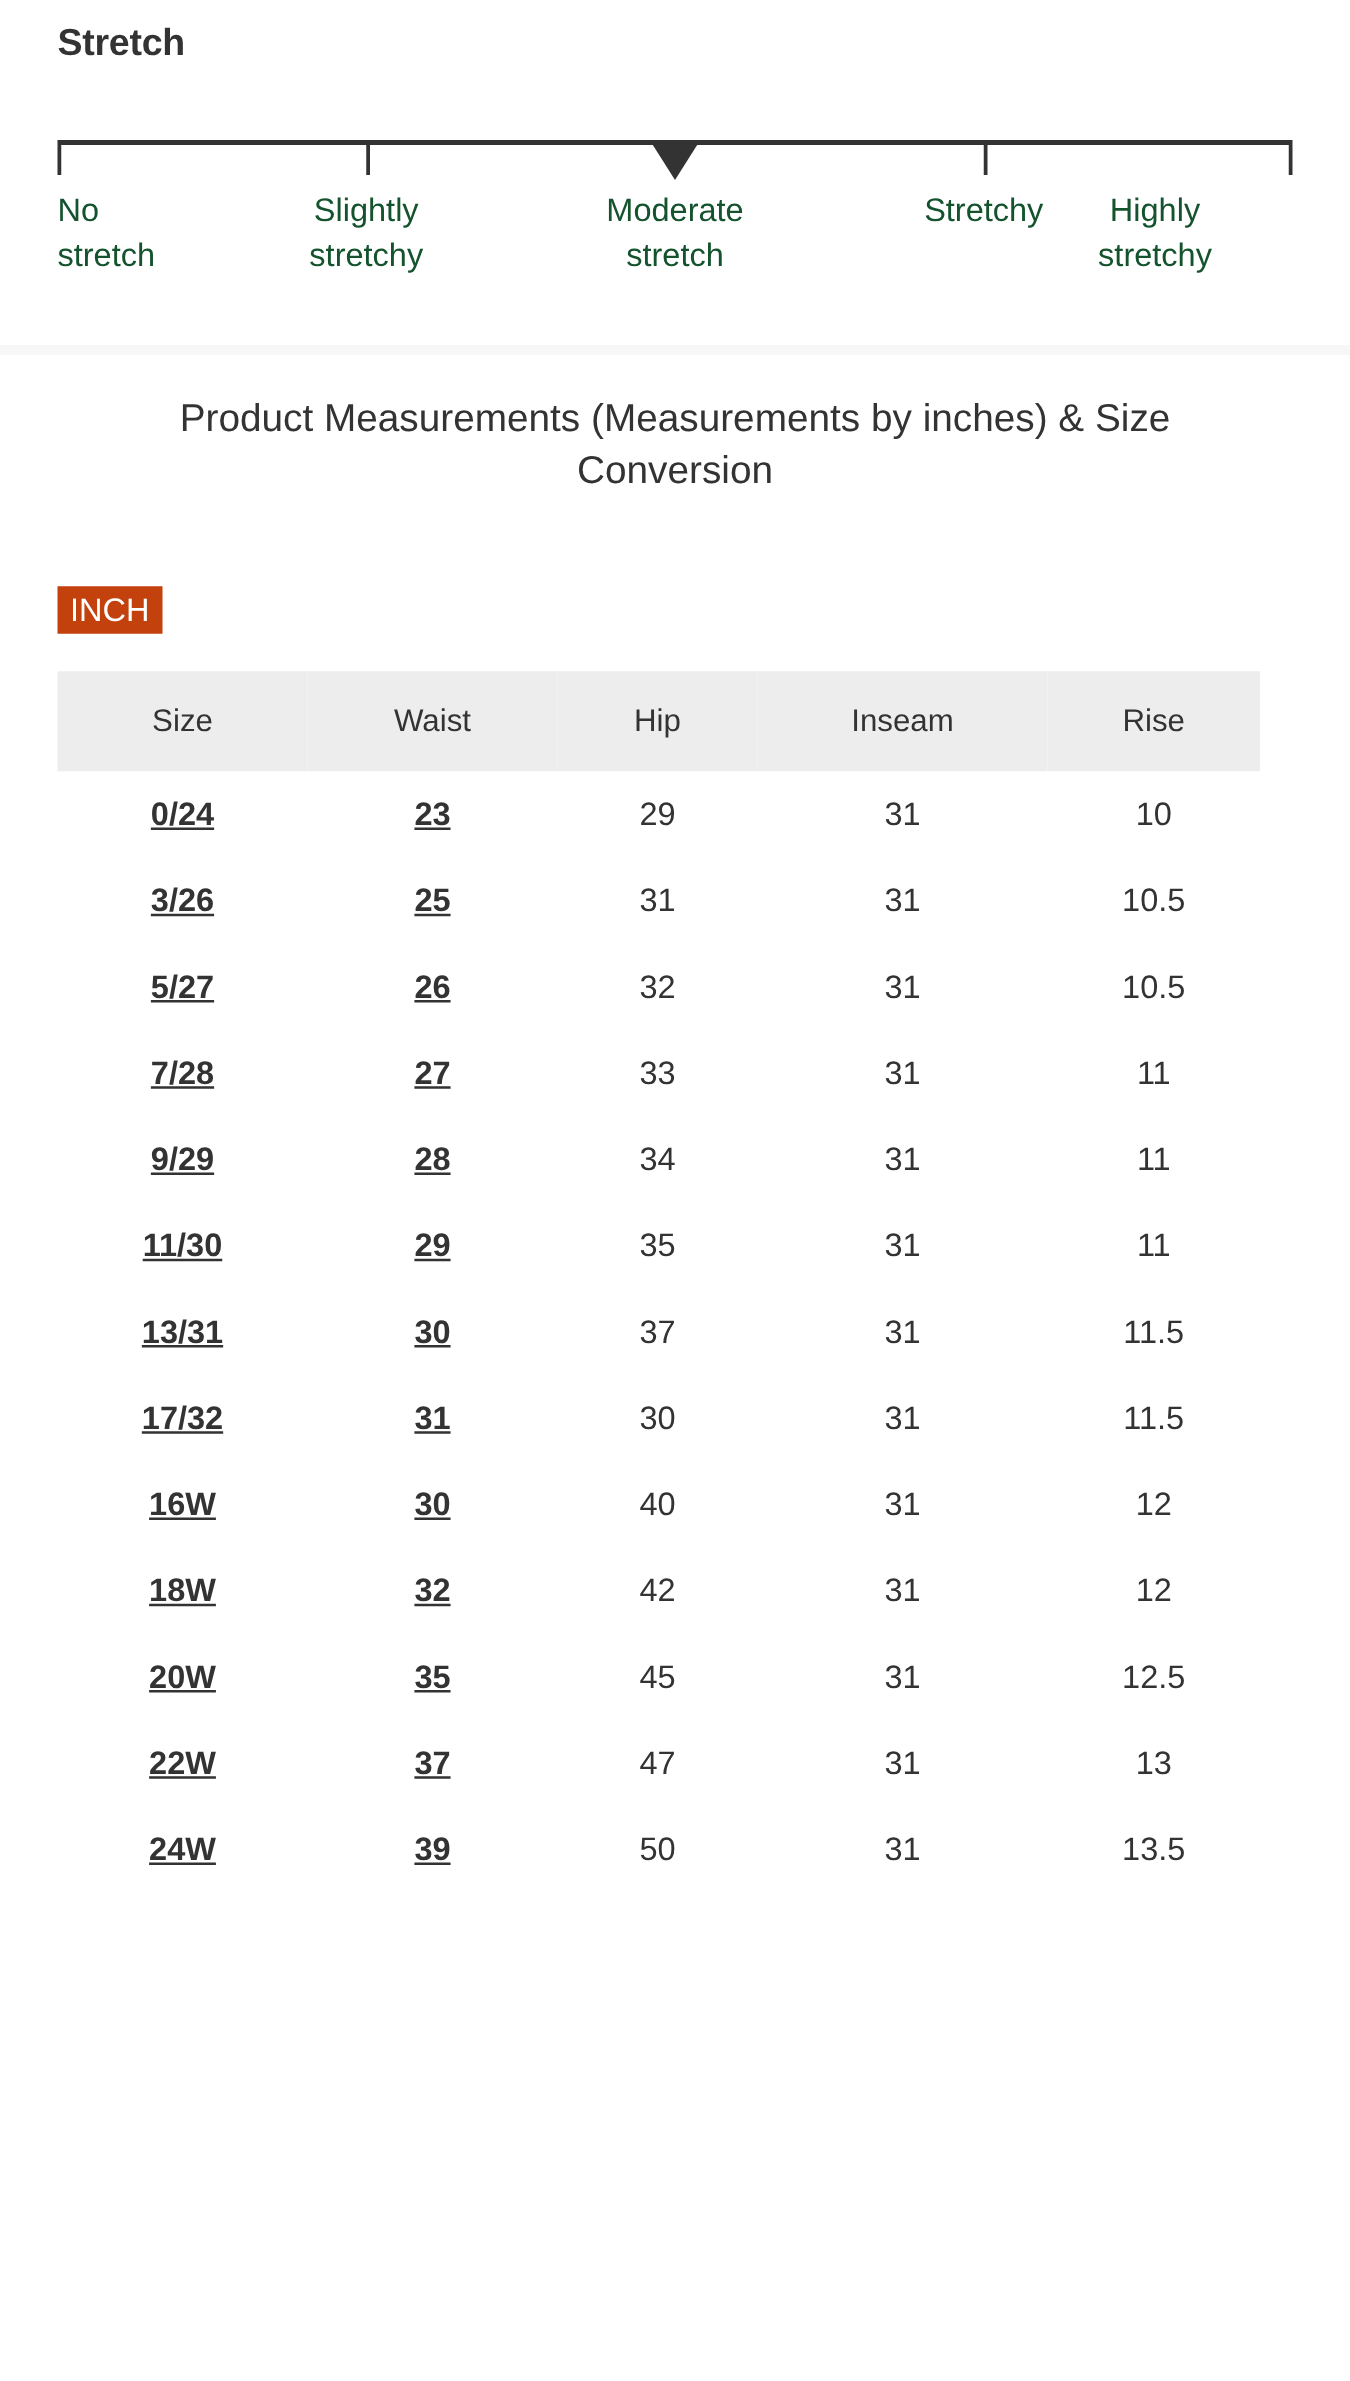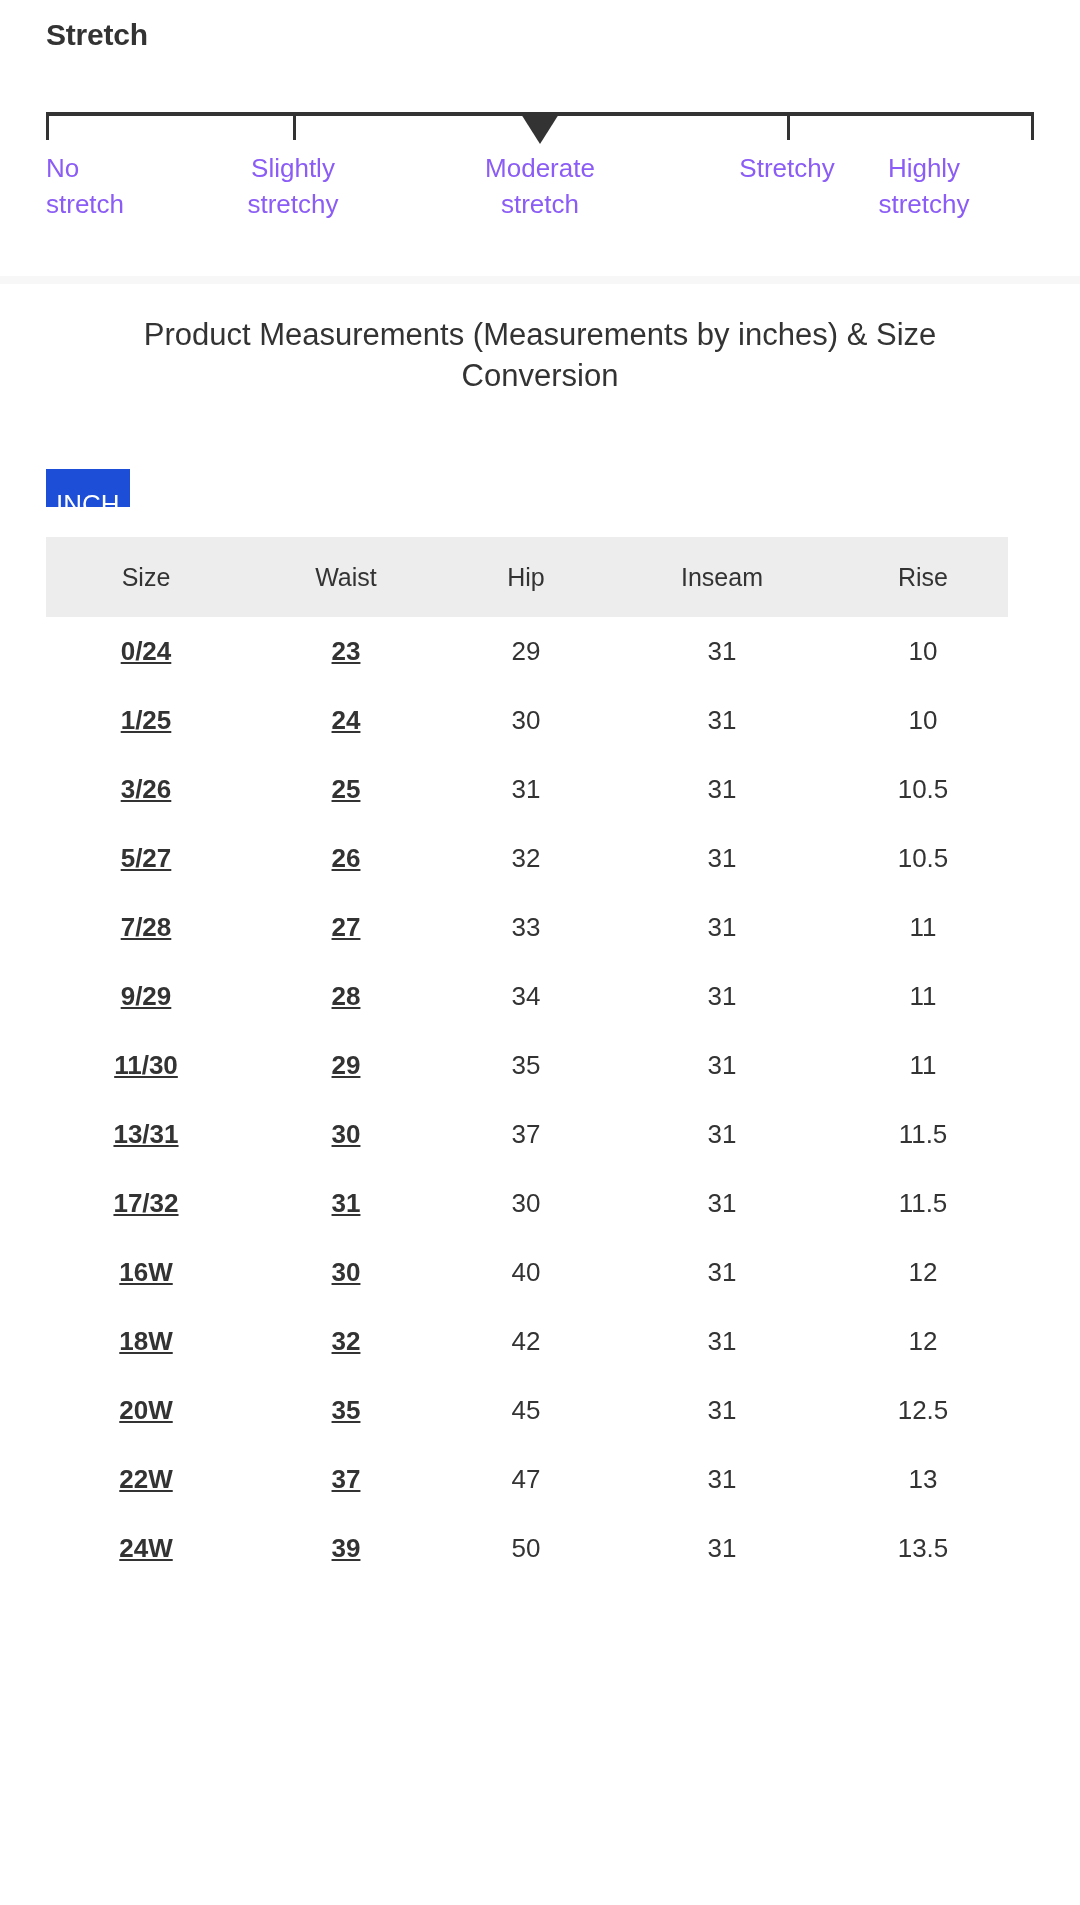--- a/index.html
+++ b/index.html
@@ -62,21 +62,21 @@
     border-left: 19px solid transparent;
     border-right: 19px solid transparent;
     border-top: 30px solid #333333;
     margin-left: -19px;
   }
   .scale-label {
     position: absolute;
     top: 38px;
     font-size: 26px;
     line-height: 36px;
-    color: #8b5cf6;
+    color: #14532d;
     text-align: center;
     width: 220px;
     margin-left: -110px;
   }
   .scale-label .l2 { display: block; }
 
   .section-divider {
     position: absolute;
     left: 0;
     top: 276px;
@@ -95,26 +95,26 @@
     font-size: 31px;
     line-height: 41px;
     color: #333333;
     font-weight: normal;
   }
 
   .unit-badge {
     position: absolute;
     left: 46px;
     top: 469px;
-    background: #1d4ed8;
+    background: #c2410c;
     color: #ffffff;
     font-size: 26px;
     line-height: 38px;
     height: 38px;
-    padding: 16px 10px;
+    padding: 0 10px;
     display: inline-block;
   }
 
   .size-table {
     position: absolute;
     left: 46px;
     top: 537px;
     width: 962px;
     border-collapse: collapse;
   }
@@ -197,27 +197,20 @@
     </thead>
     <tbody id="table-body">
         <tr>
           <td class="c0">0/24</td>
           <td class="c1">23</td>
           <td class="c2">29</td>
           <td class="c3">31</td>
           <td class="c4">10</td>
         </tr>
         <tr>
-          <td class="c0">1/25</td>
-          <td class="c1">24</td>
-          <td class="c2">30</td>
-          <td class="c3">31</td>
-          <td class="c4">10</td>
-        </tr>
-        <tr>
           <td class="c0">3/26</td>
           <td class="c1">25</td>
           <td class="c2">31</td>
           <td class="c3">31</td>
           <td class="c4">10.5</td>
         </tr>
         <tr>
           <td class="c0">5/27</td>
           <td class="c1">26</td>
           <td class="c2">32</td>

